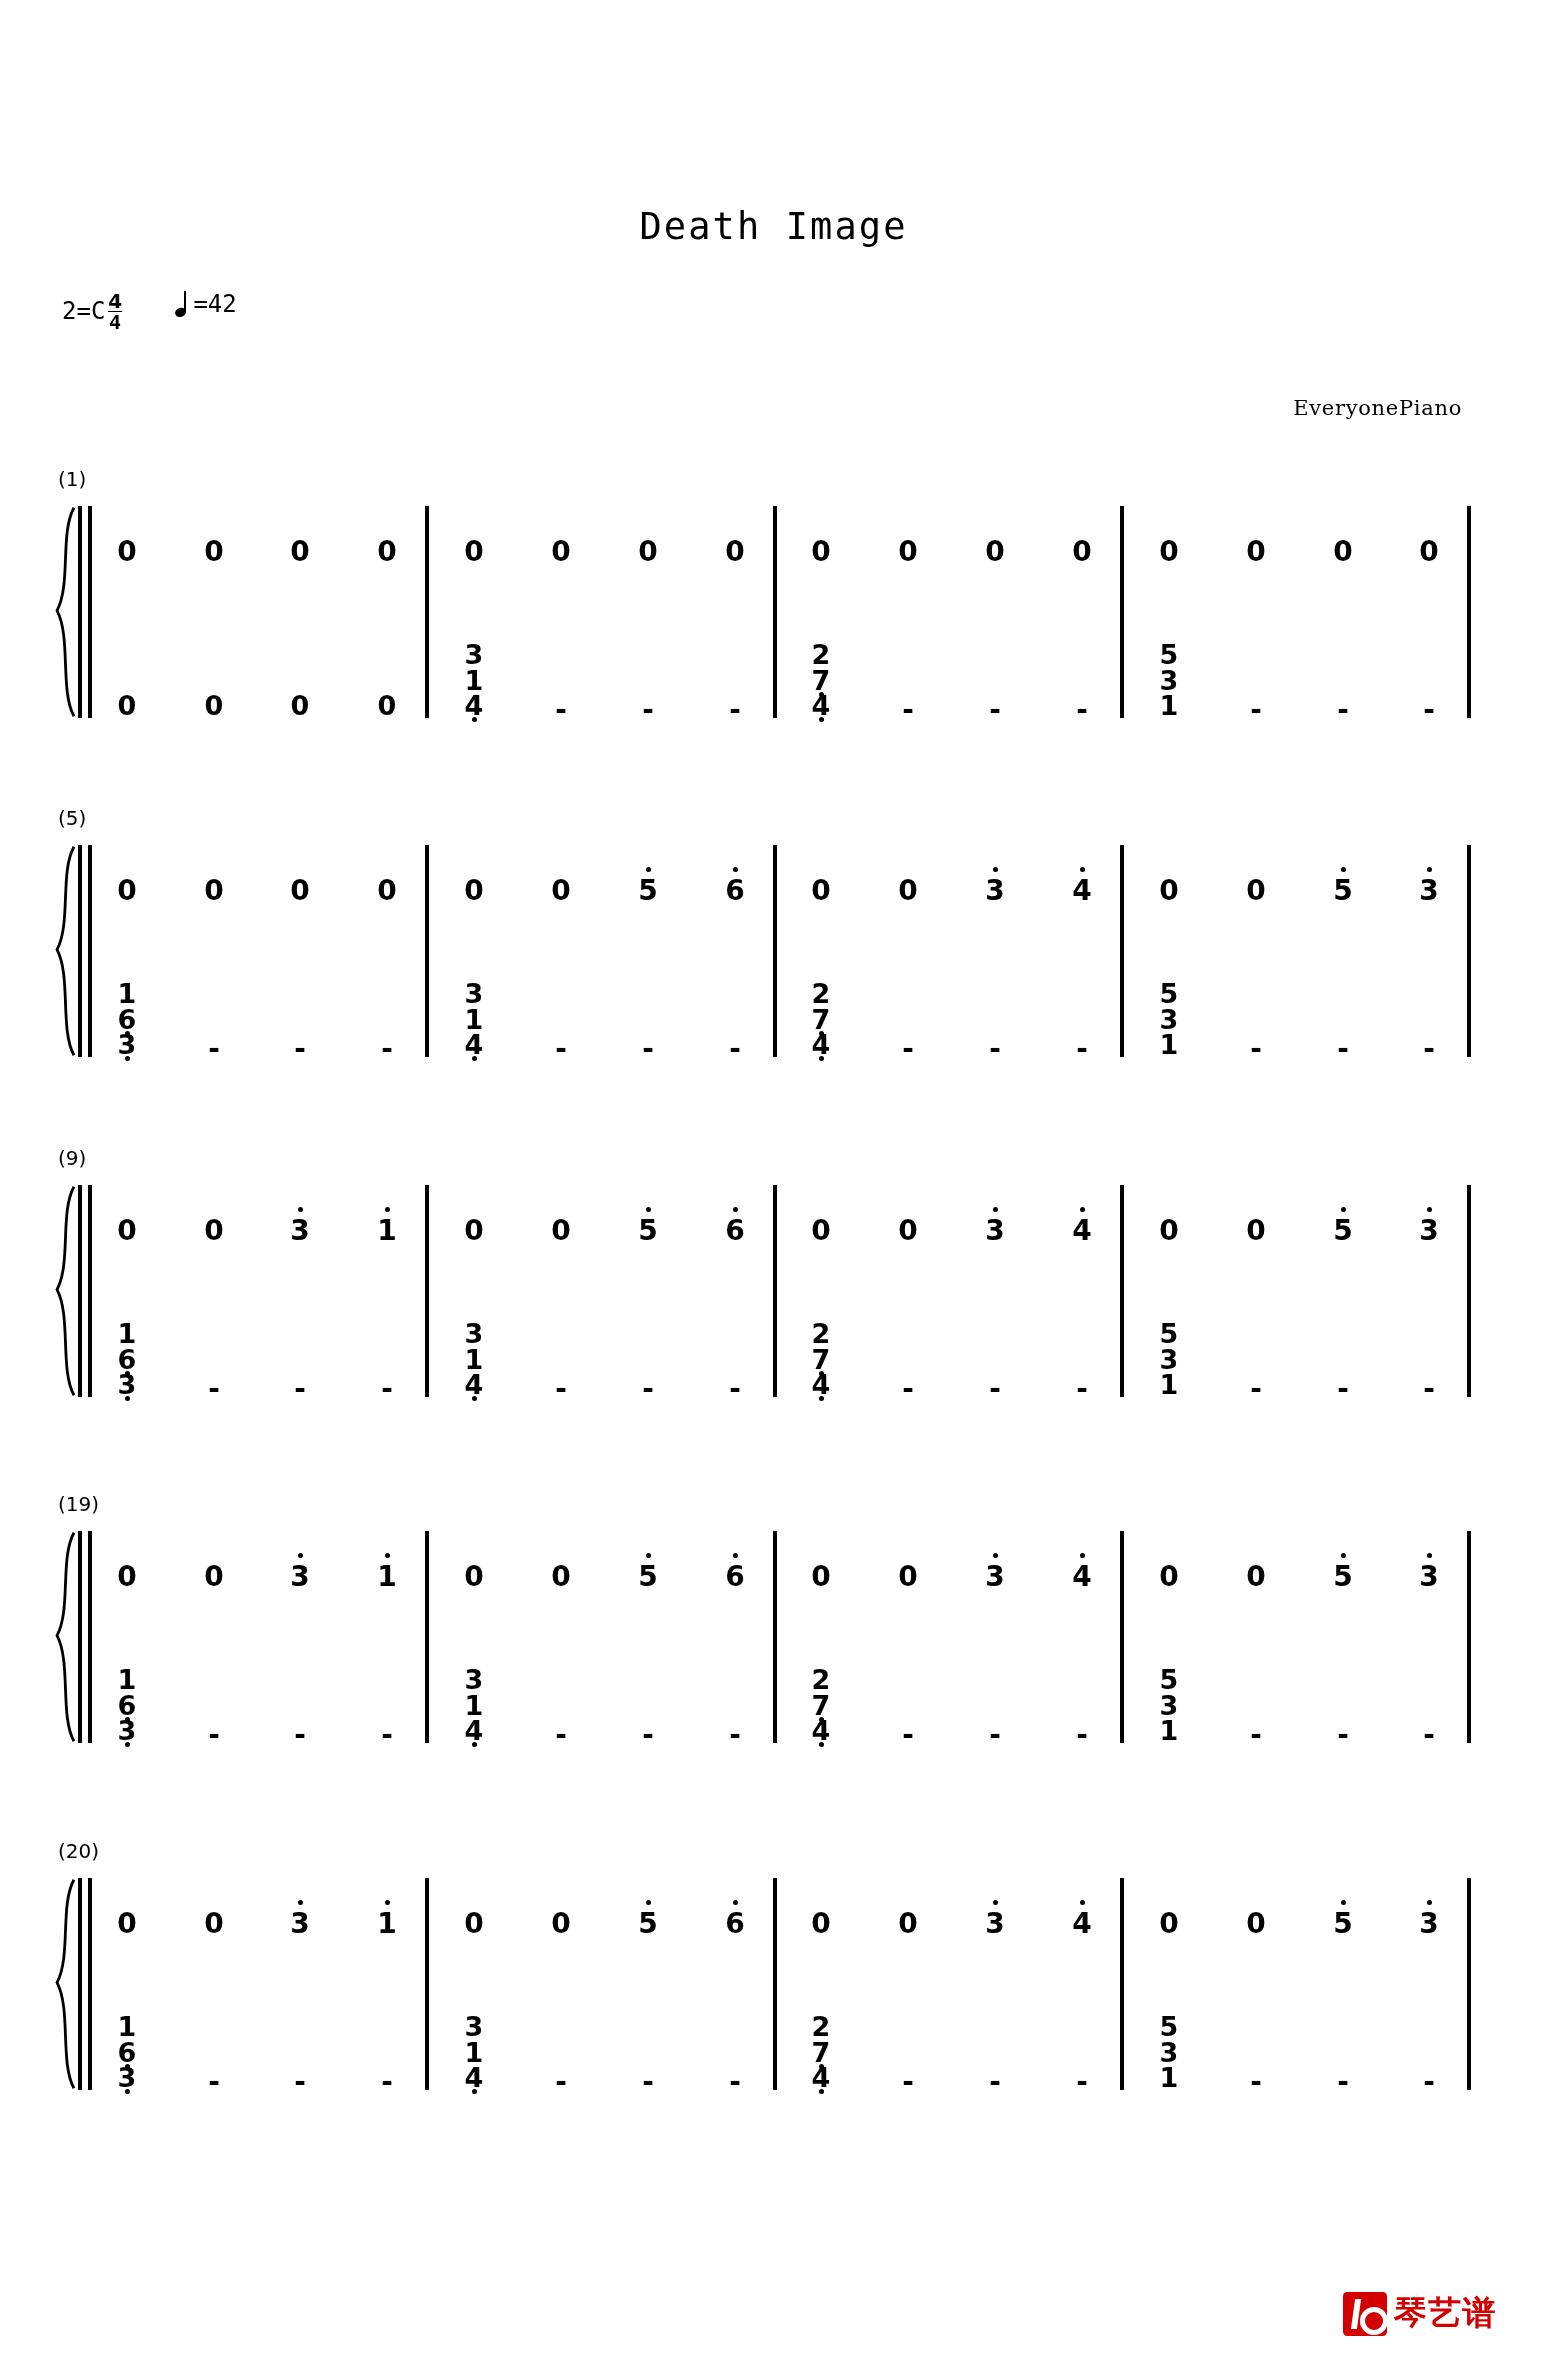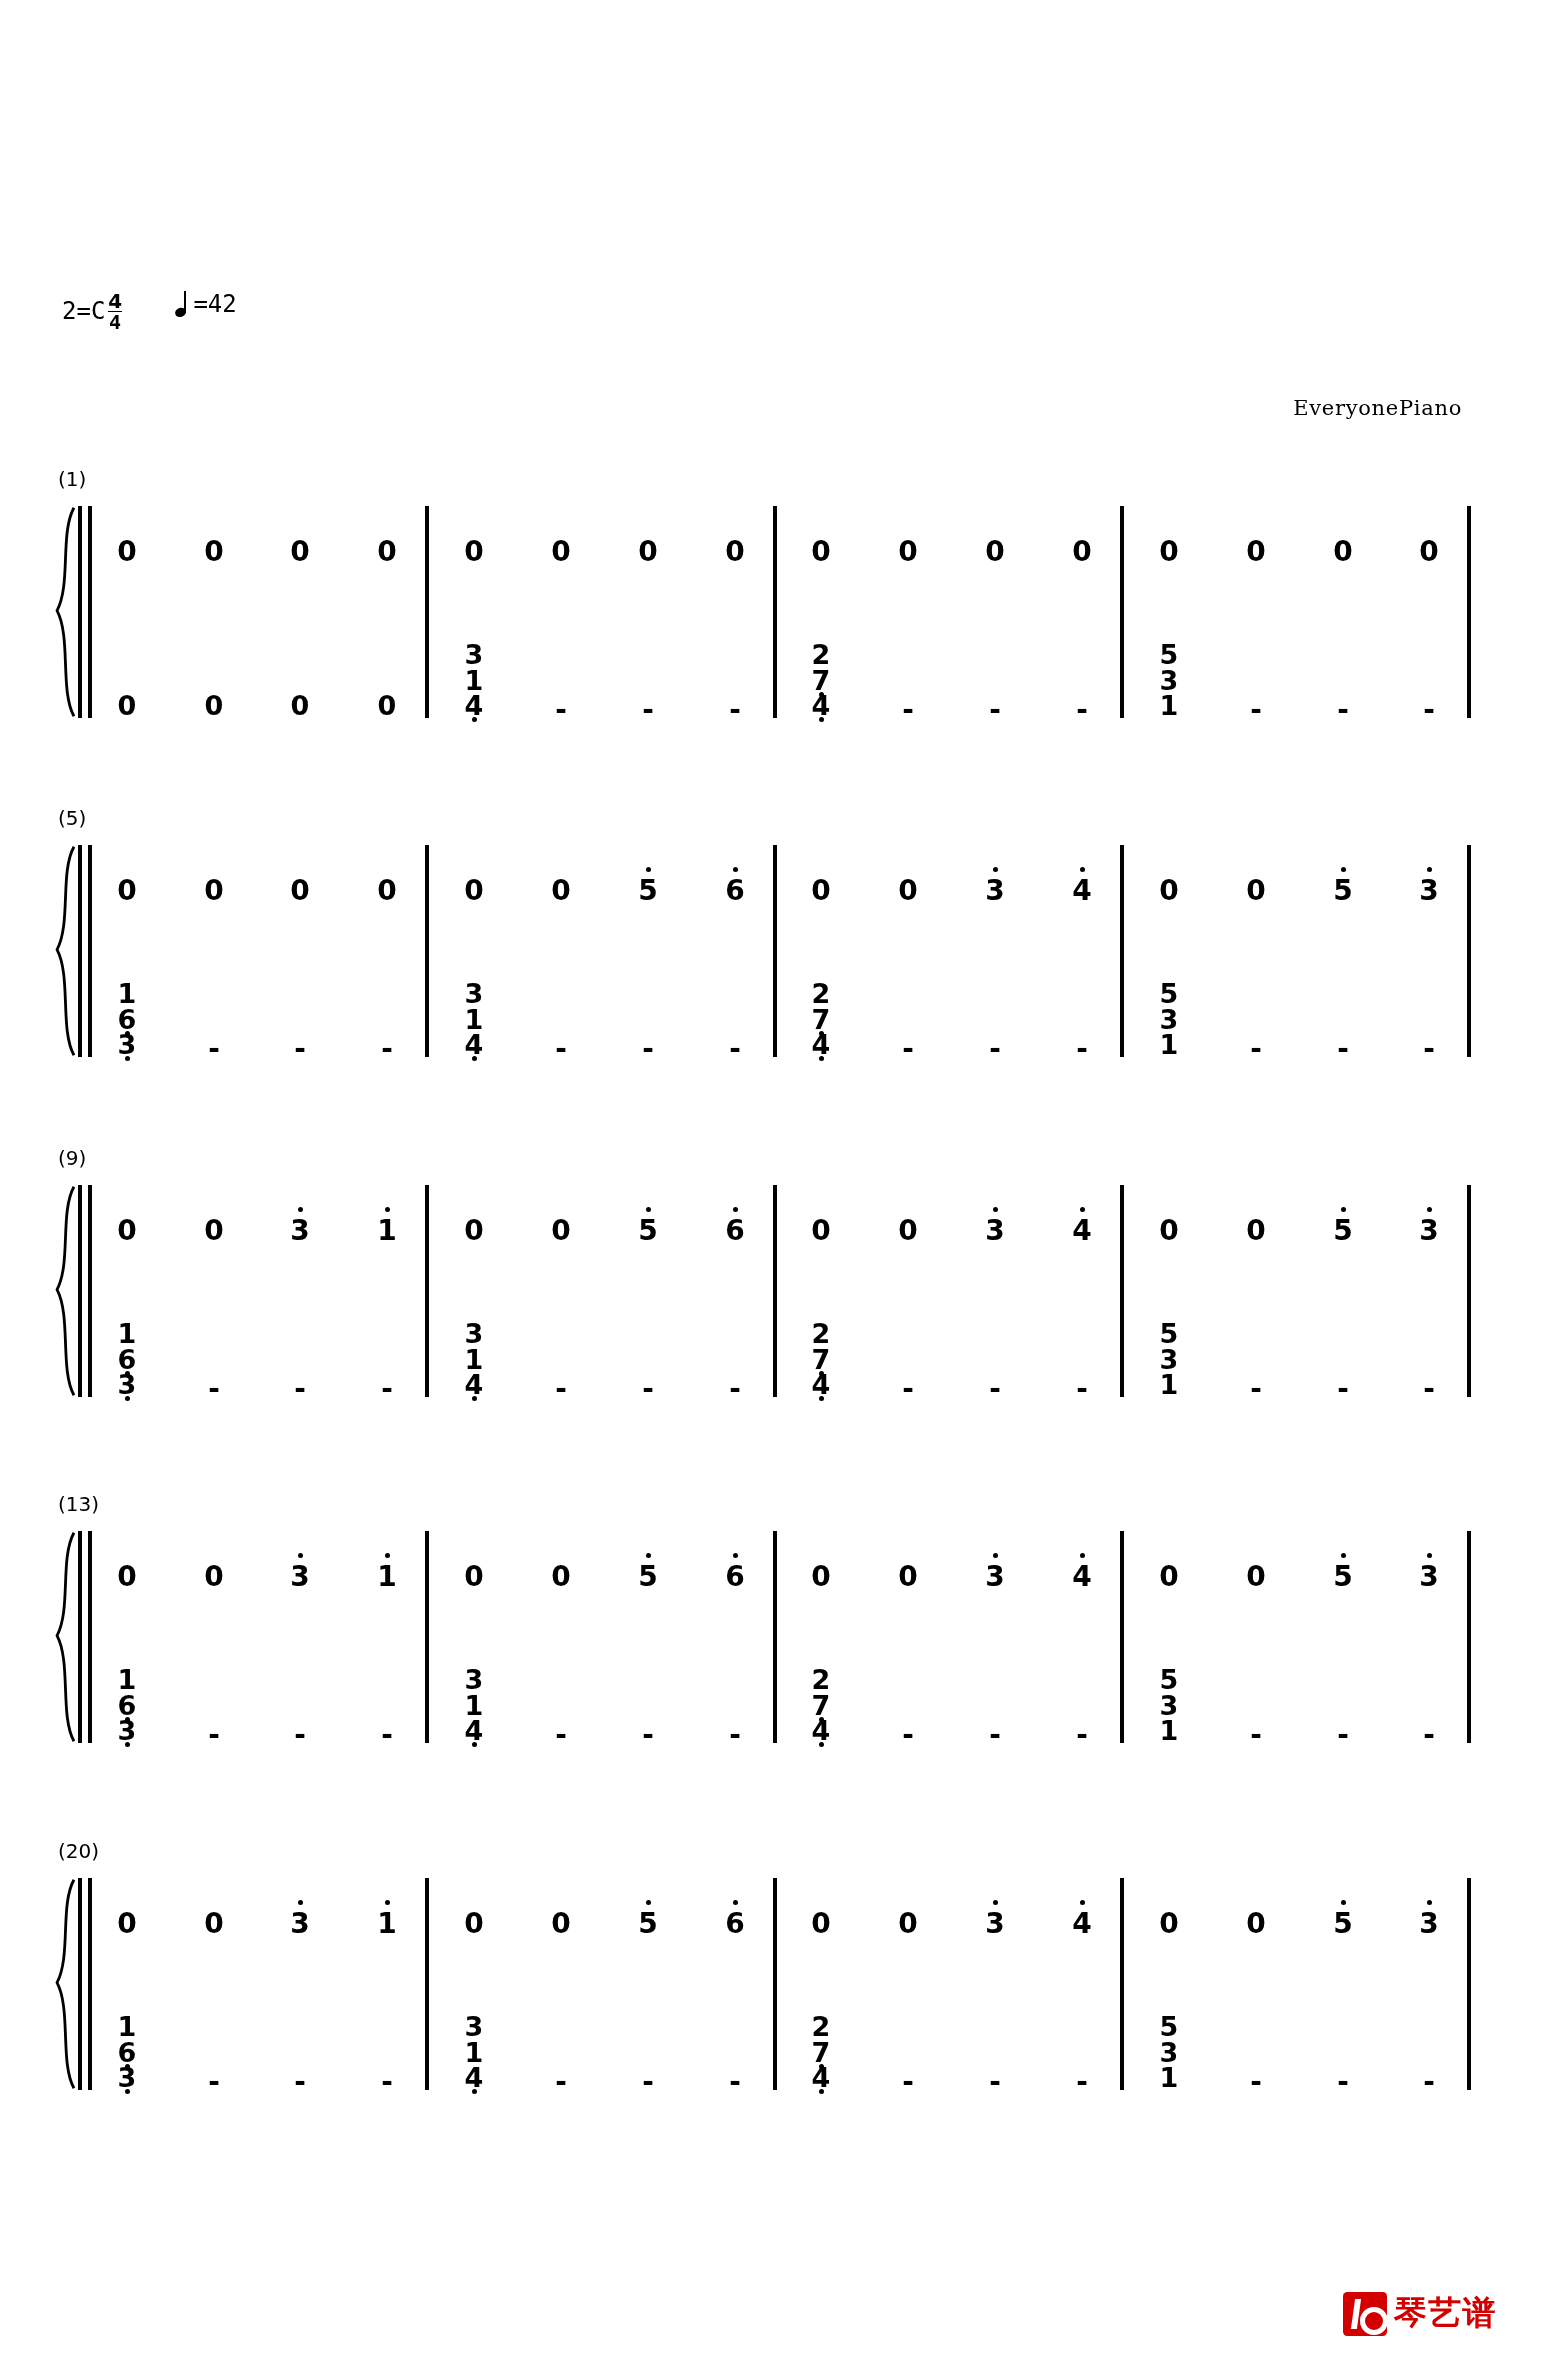--- a/index.html
+++ b/index.html
@@ -43,20 +43,21 @@
   .logo .mark{width:44px;height:44px;background:#d40000;border-radius:4.2px;position:relative;margin-right:7px;}
   .logo .mark:before{content:"";position:absolute;left:10px;top:7px;width:6.4px;height:30px;background:#fff;transform:skewX(-8deg);}
   .logo .mark:after{content:"";position:absolute;left:17px;top:15.6px;width:18.4px;height:18.4px;border:5px solid #fff;border-radius:50%;}
   .logo .txt{font-size:33px;color:#d40000;font-family:"DejaVu Sans","Liberation Sans",sans-serif;font-weight:bold;letter-spacing:1.4px;}
 </style>
 </head>
 <body>
 
 <div class="sheet">
 
+  <div class="title">Death Image</div>
 
   <div class="keysig">
     <span>2=C</span>
     <span class="frac">
       <span class="num">4</span>
       <span class="den">4</span>
     </span>
   </div>
 
   <div class="tempo">
@@ -254,21 +255,21 @@
         <div class="chordstack" style="left: 1148px; width: 42px; top: 175px;">
           <div class="n">5</div>
           <div class="n">3</div>
           <div class="n">1</div>
         </div>
         <div class="cell" style="left: 1235px; top: 226px; width: 42px;"><span class="dash">-</span></div>
         <div class="cell" style="left: 1322px; top: 226px; width: 42px;"><span class="dash">-</span></div>
         <div class="cell" style="left: 1408px; top: 226px; width: 42px;"><span class="dash">-</span></div>
       </div>
       <div class="system" style="top: 1492px; height: 304px;">
-        <div class="measure-num" style="left: 58px; top: 0px;">(13)</div>
+        <div class="measure-num" style="left: 58px; top: 0px;">(19)</div>
         <div class="brace" style="left: 50px; top: 39px;">
           <svg width="31" height="212" viewBox="0 0 44 300">
             <path d="M34 2 C14 38, 30 110, 10 148 C30 186, 14 262, 34 298" fill="none" stroke="#000" stroke-width="4"></path>
           </svg>
         </div>
         <div class="bar" style="left: 78px; top: 39px; height: 212px;"></div>
         <div class="bar" style="left: 88px; top: 39px; height: 212px;"></div>
         <div class="bar" style="left: 425px; top: 39px; height: 212px;"></div>
         <div class="bar" style="left: 773px; top: 39px; height: 212px;"></div>
         <div class="bar" style="left: 1120px; top: 39px; height: 212px;"></div>

